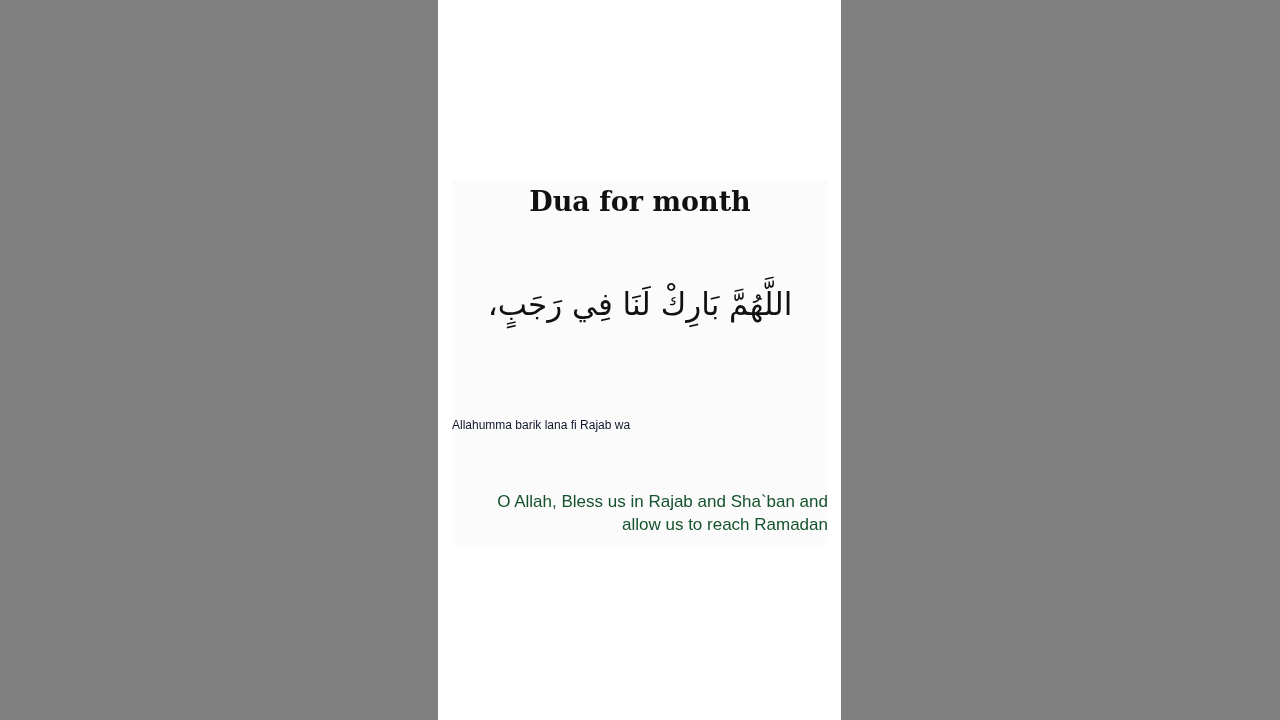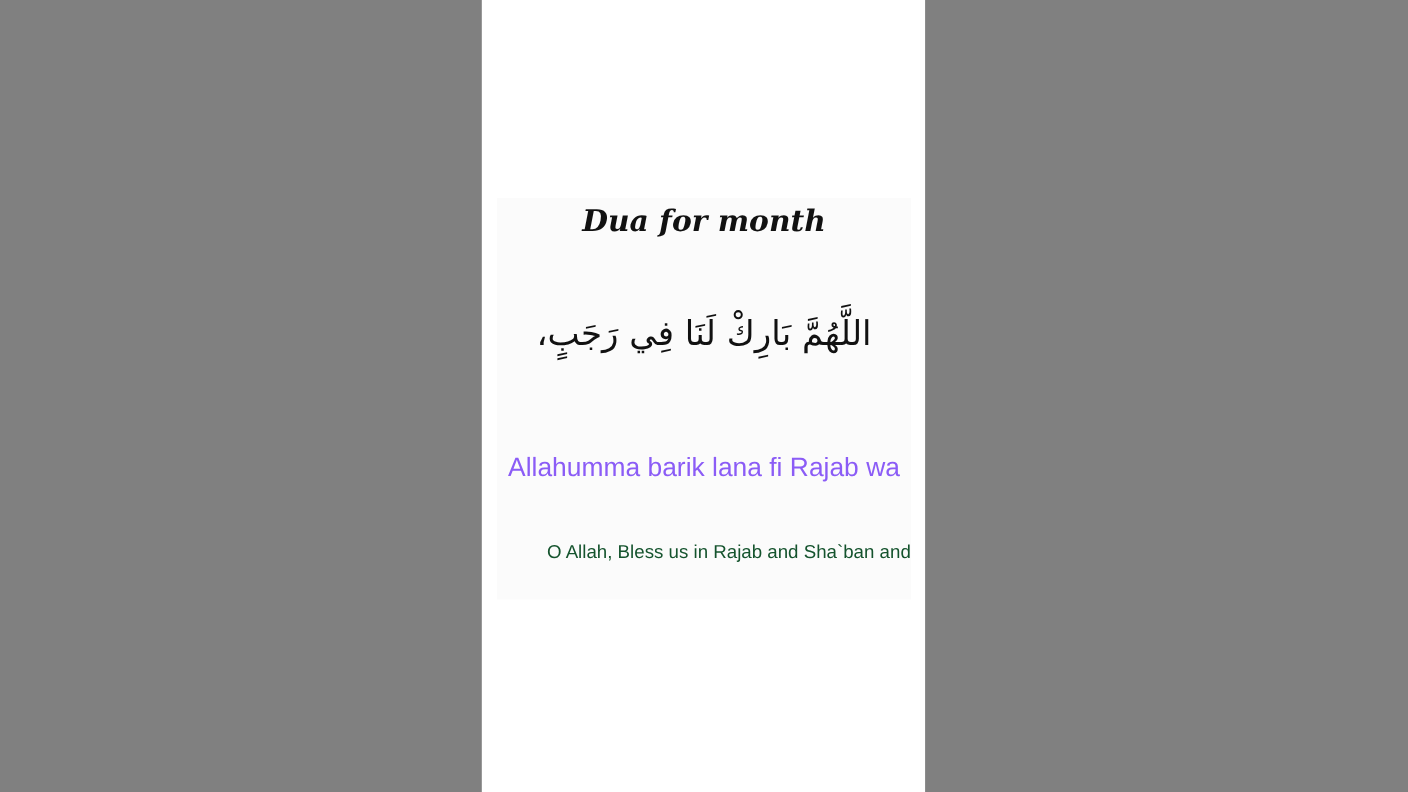--- a/index.html
+++ b/index.html
@@ -18,31 +18,30 @@
       position:absolute; left:14px; top:180px; width:376px; height:365px;
       background:#fbfbfb;
     }
     .title {
       position:absolute; left:0; top:0; width:100%;
       text-align:center;
       font-family:"DejaVu Serif", "Liberation Serif", serif;
       font-weight:bold; font-size:27px; line-height:38px;
       color:#111;
       padding-top:3px;
-      font-style:italic;
     }
     .arabic {
       position:absolute; left:0; top:96px; width:100%;
       text-align:center; direction:rtl;
       font-family:"DejaVu Sans", sans-serif;
       font-size:31px; line-height:56px; color:#111;
     }
     .translit {
       position:absolute; left:0; top:232px; width:100%;
-      text-align:center; font-size:24px; line-height:27px; color:#8b5cf6;
+      text-align:left; font-size:12px; line-height:27px; color:#0f172a;
     }
     .translation {
       position:absolute; left:0; top:310px; width:100%;
       text-align:right; font-size:17px; line-height:23px; color:#14532d;
       white-space:nowrap; overflow:hidden;
     }
   </style>
 </head>
 <body>
 
@@ -55,15 +54,16 @@
       <div>Dua for month</div>
     </div>
     <div class="arabic">
       <div>اللَّهُمَّ بَارِكْ لَنَا فِي رَجَبٍ،</div>
     </div>
     <div class="translit">
       <div>Allahumma barik lana fi Rajab wa</div>
     </div>
     <div class="translation">
       <div>O Allah, Bless us in Rajab and Sha`ban and</div>
+      <div>allow us to reach Ramadan</div>
     </div>
   </div>
 </div>
 
 </body></html>

